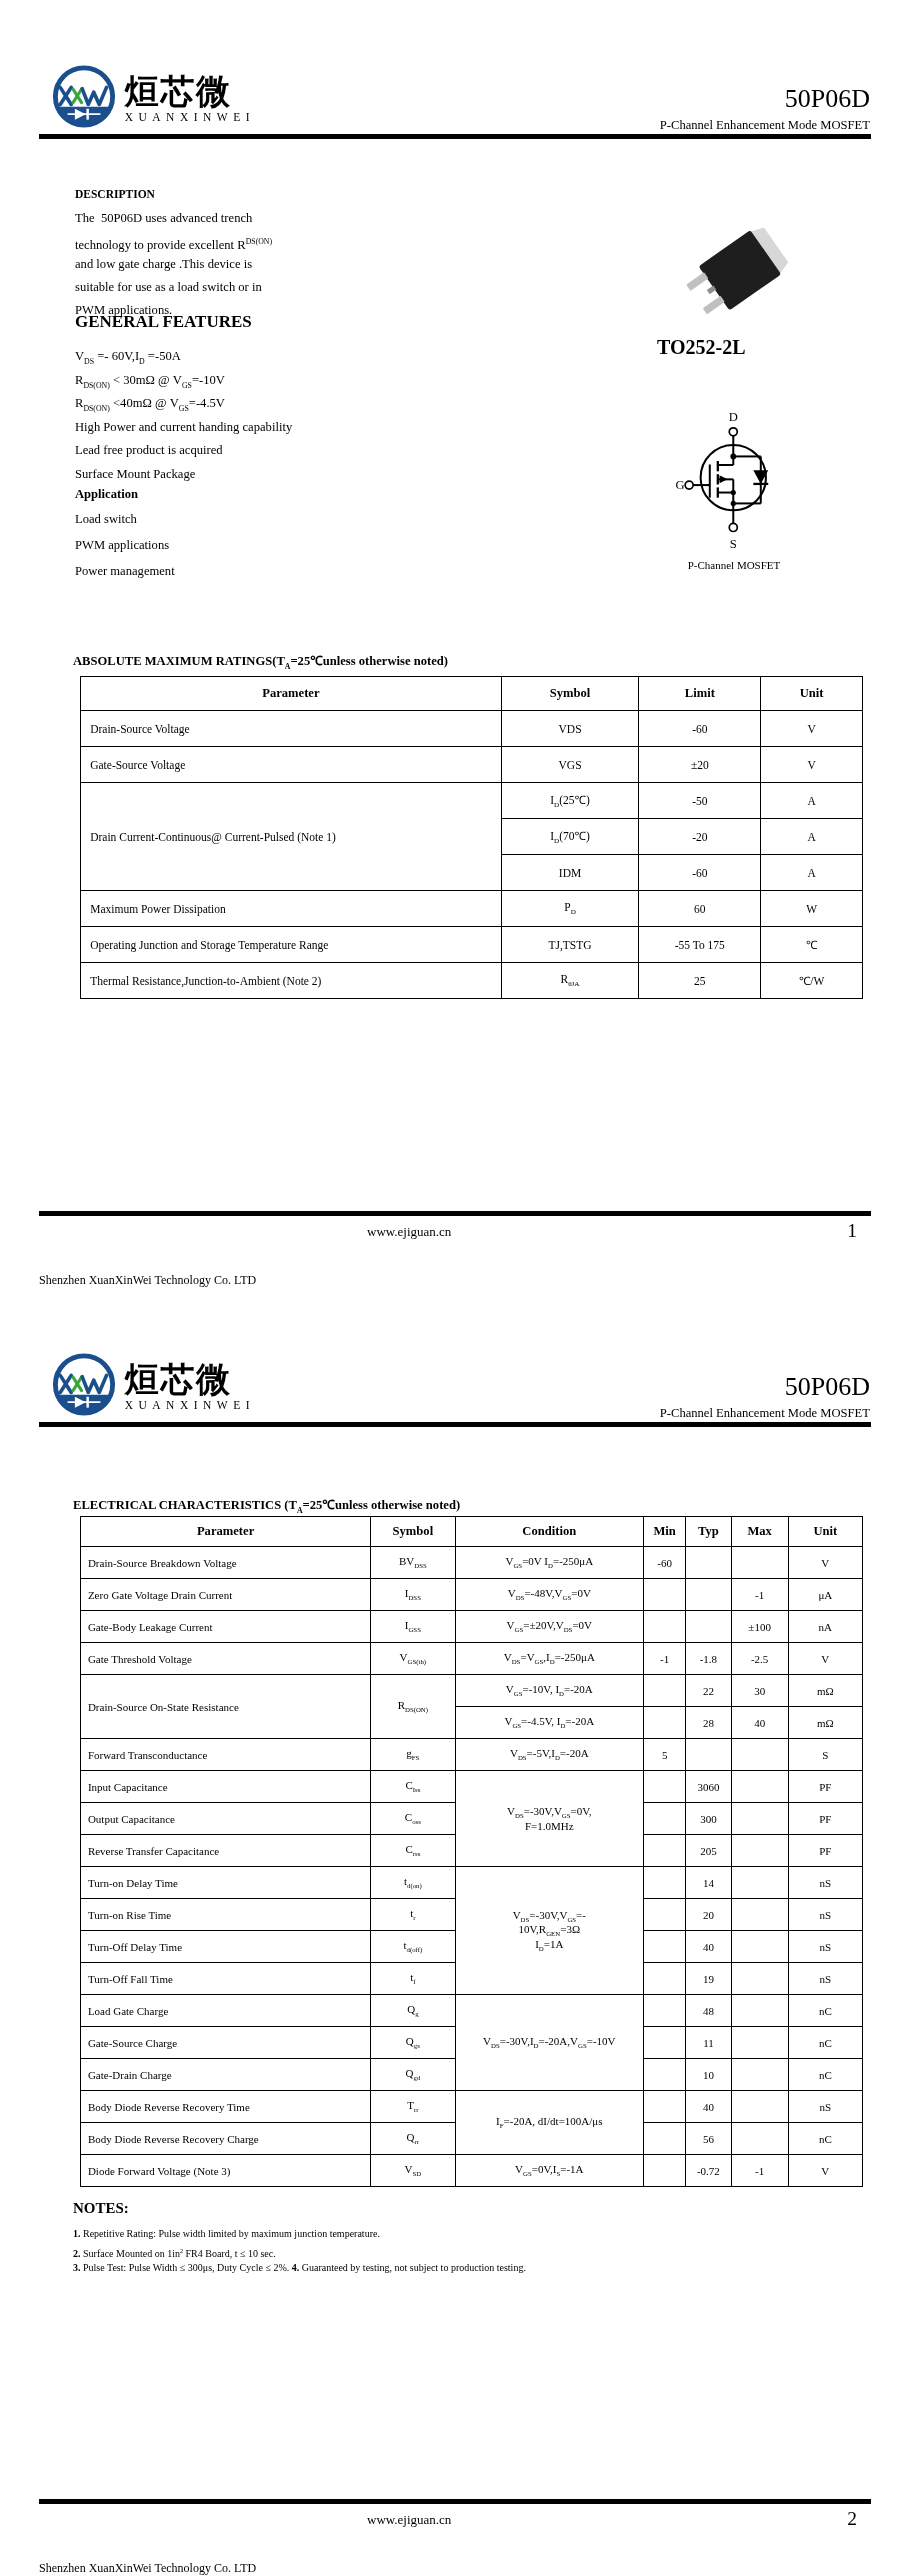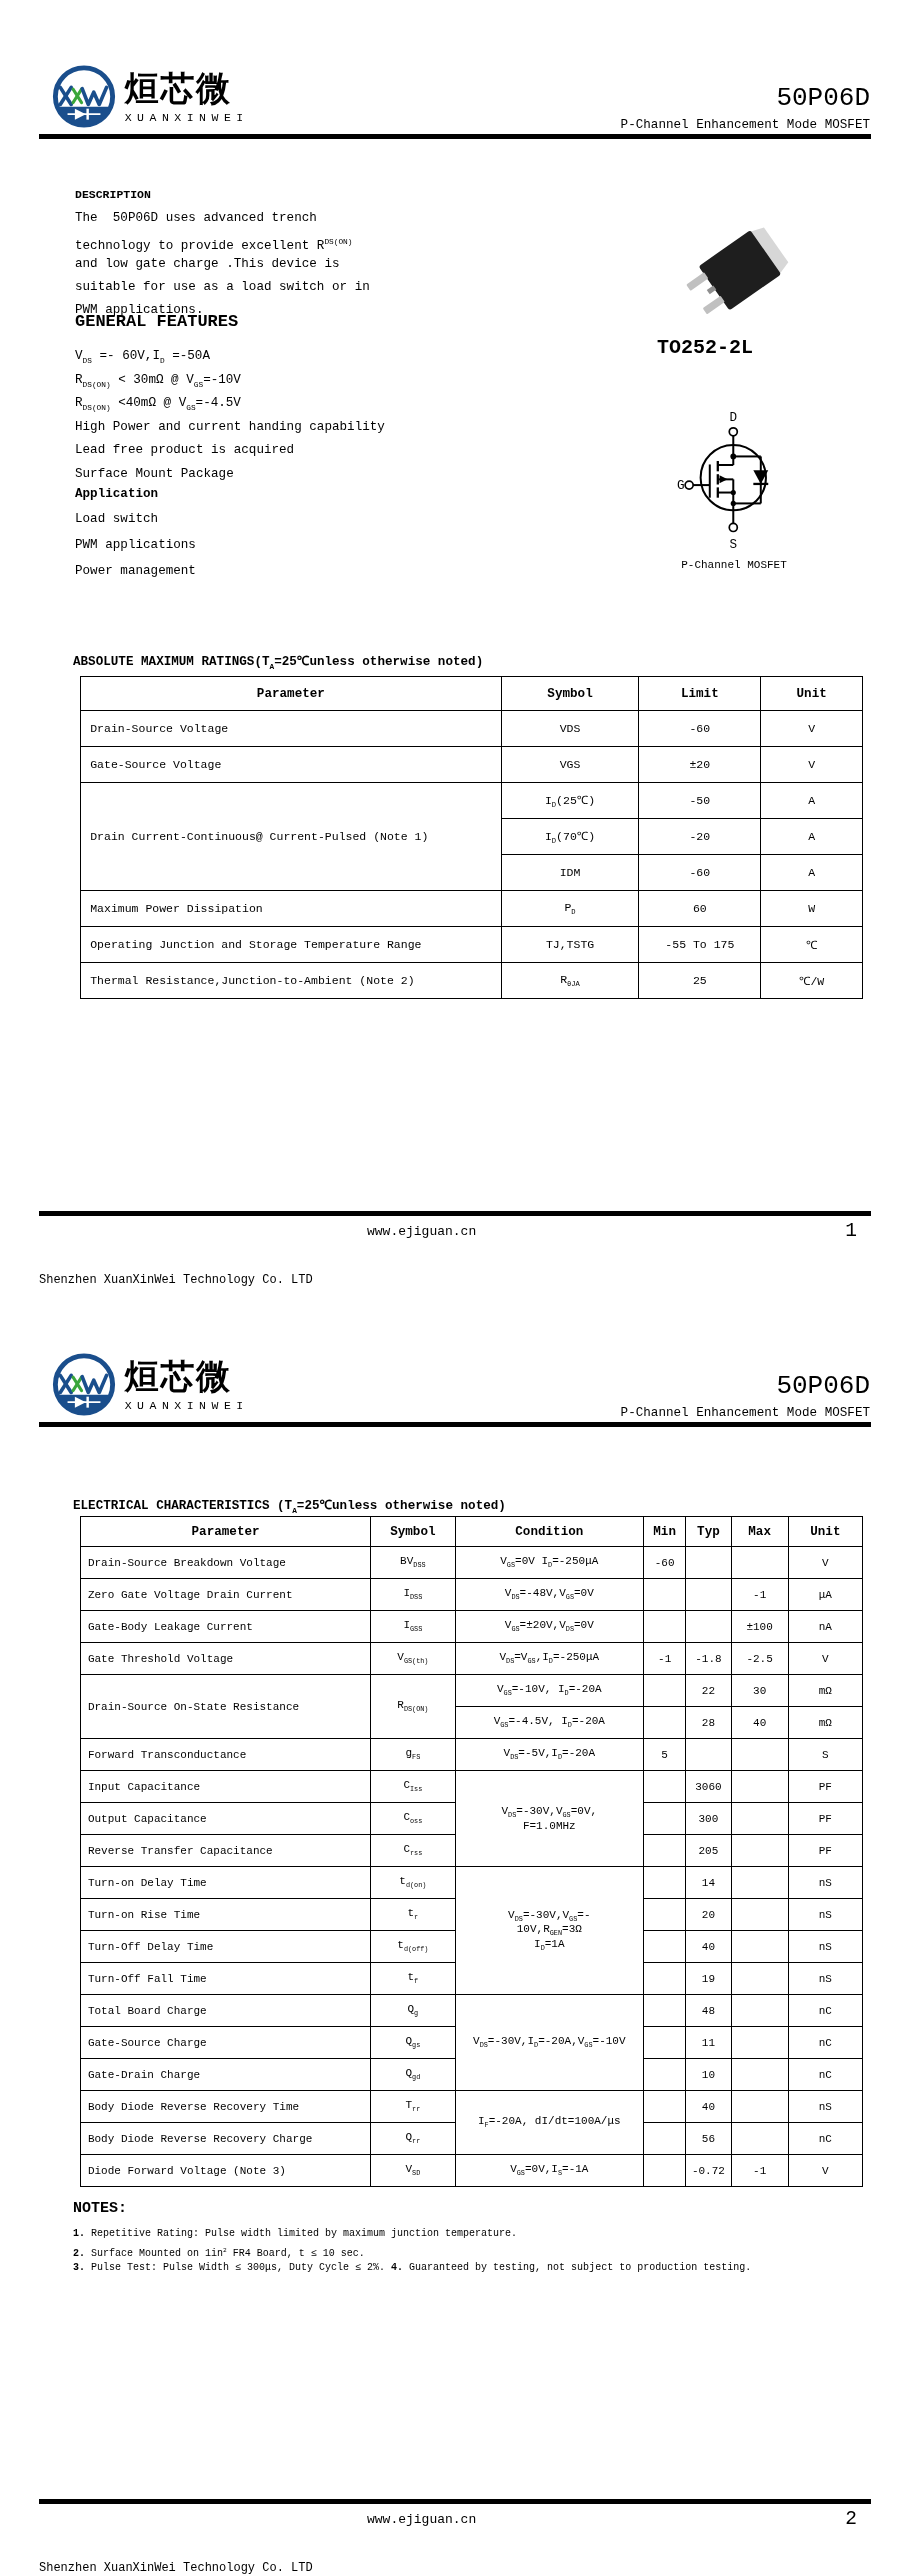--- a/index.html
+++ b/index.html
@@ -1,19 +1,19 @@
 <!DOCTYPE html>
 <html style="font-size:9.2px"><head>
 <meta charset="utf-8">
 <style>
   html,body{margin:0;padding:0;background:#ffffff;}
   *{box-sizing:border-box;}
   .sheet{
     position:relative;width:910px;height:2576px;background:#4c1d95;color:#000;
-    font-family:Liberation Mono, monospace;overflow:hidden;
+    font-family:Liberation Serif, serif;overflow:hidden;
   }
   .page{position:absolute;left:0;width:910px;height:1288px;background:#fff;}
   .page-1{top:0;} .page-2{top:1288px;}
 
   
   .logo{position:absolute;left:49px;top:63px;display:flex;align-items:flex-start;}
   .logo-emblem{width:70px;height:67px;}
   .logo-text{margin-left:5.7px;}
   .logo-cn{font-size:34px;font-weight:bold;letter-spacing:1.7px;line-height:37px;margin-top:10.3px;color:#000;}
   .logo-en{font-size:11.5px;letter-spacing:5.5px;margin-top:1.1px;color:#000;}
@@ -412,21 +412,21 @@
             </tr>
             <tr>
               <td class="cl"><span>Turn-Off Fall Time</span></td>
               <td class="cc"><span>t</span><sub>f</sub></td>
               <td class="cc"></td>
               <td class="cc">19</td>
               <td class="cc"></td>
               <td class="cc">nS</td>
             </tr>
             <tr>
-              <td class="cl"><span>Total Board Charge</span></td>
+              <td class="cl"><span>Load Gate Charge</span></td>
               <td class="cc"><span>Q</span><sub>g</sub></td>
               <td class="cc" rowspan="3"><span>V</span><sub>DS</sub><span>=-30V,I</span><sub>D</sub><span>=-20A,V</span><sub>GS</sub><span>=-10V</span></td>
               <td class="cc"></td>
               <td class="cc">48</td>
               <td class="cc"></td>
               <td class="cc">nC</td>
             </tr>
             <tr>
               <td class="cl"><span>Gate-Source Charge</span></td>
               <td class="cc"><span>Q</span><sub>gs</sub></td>

